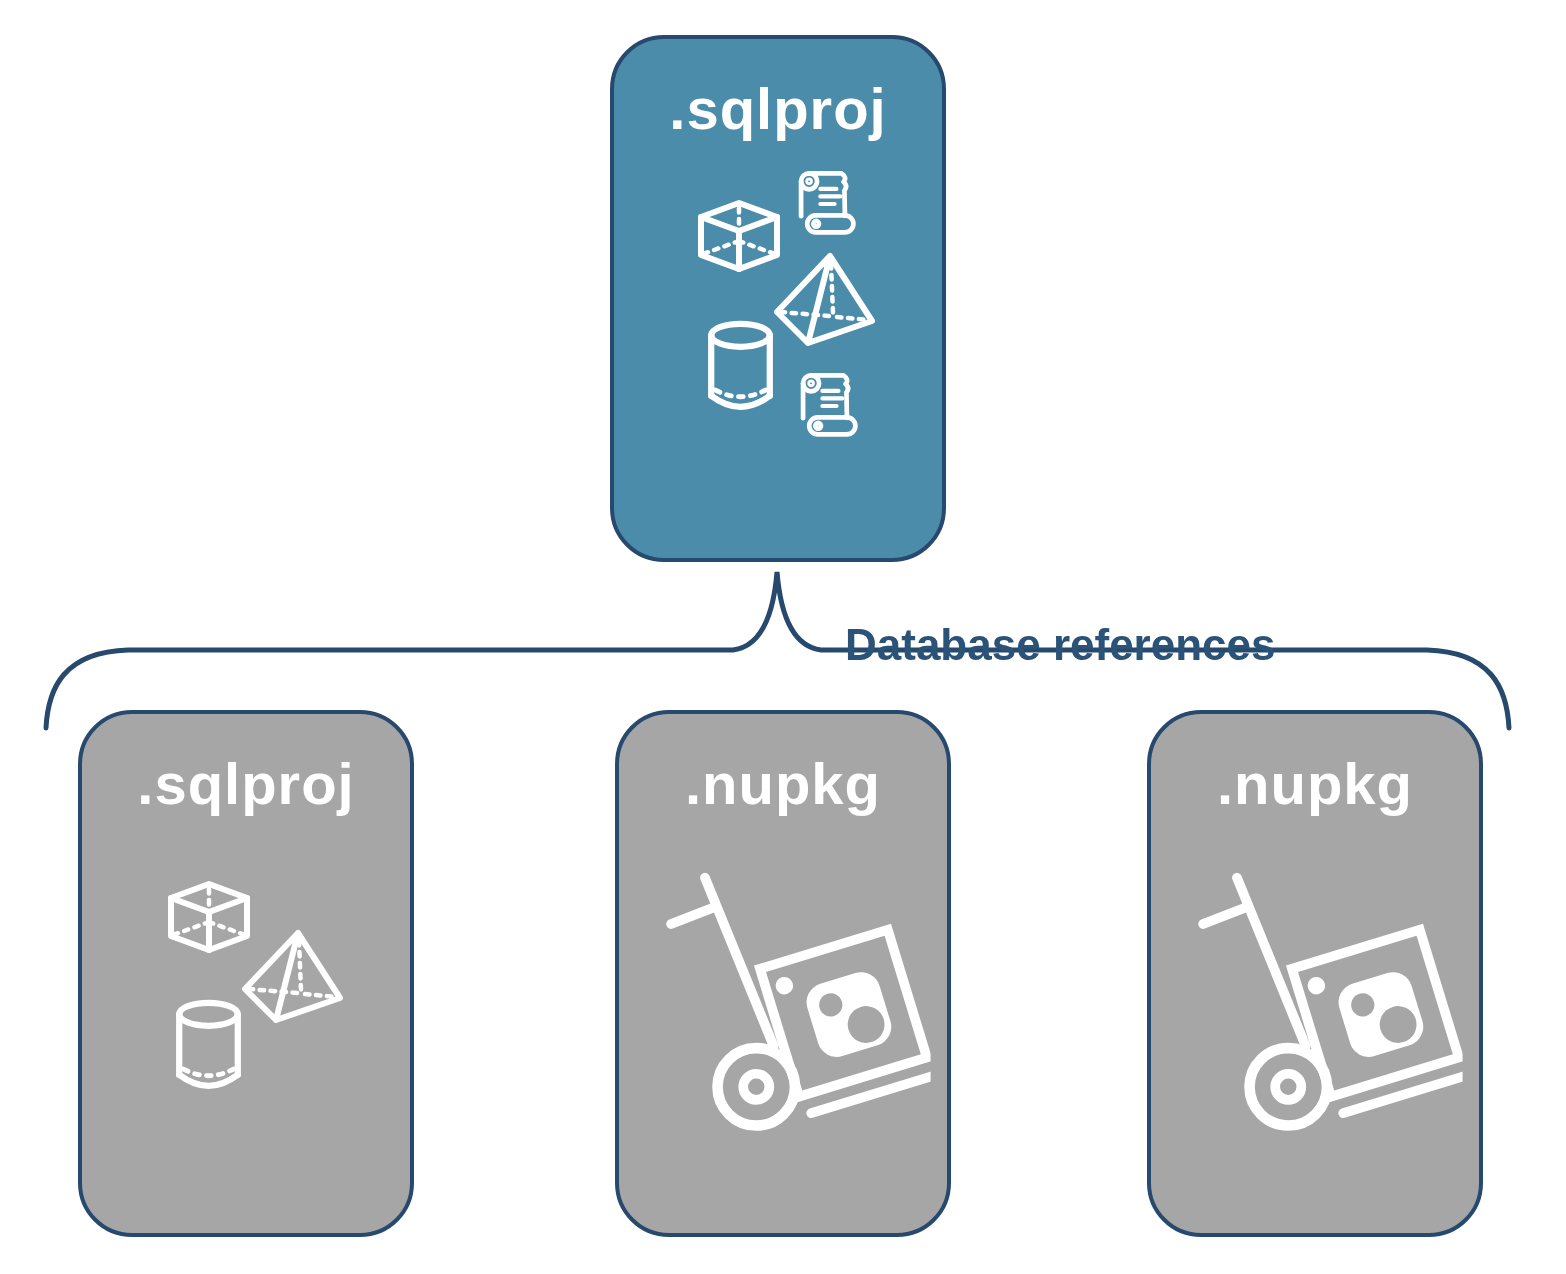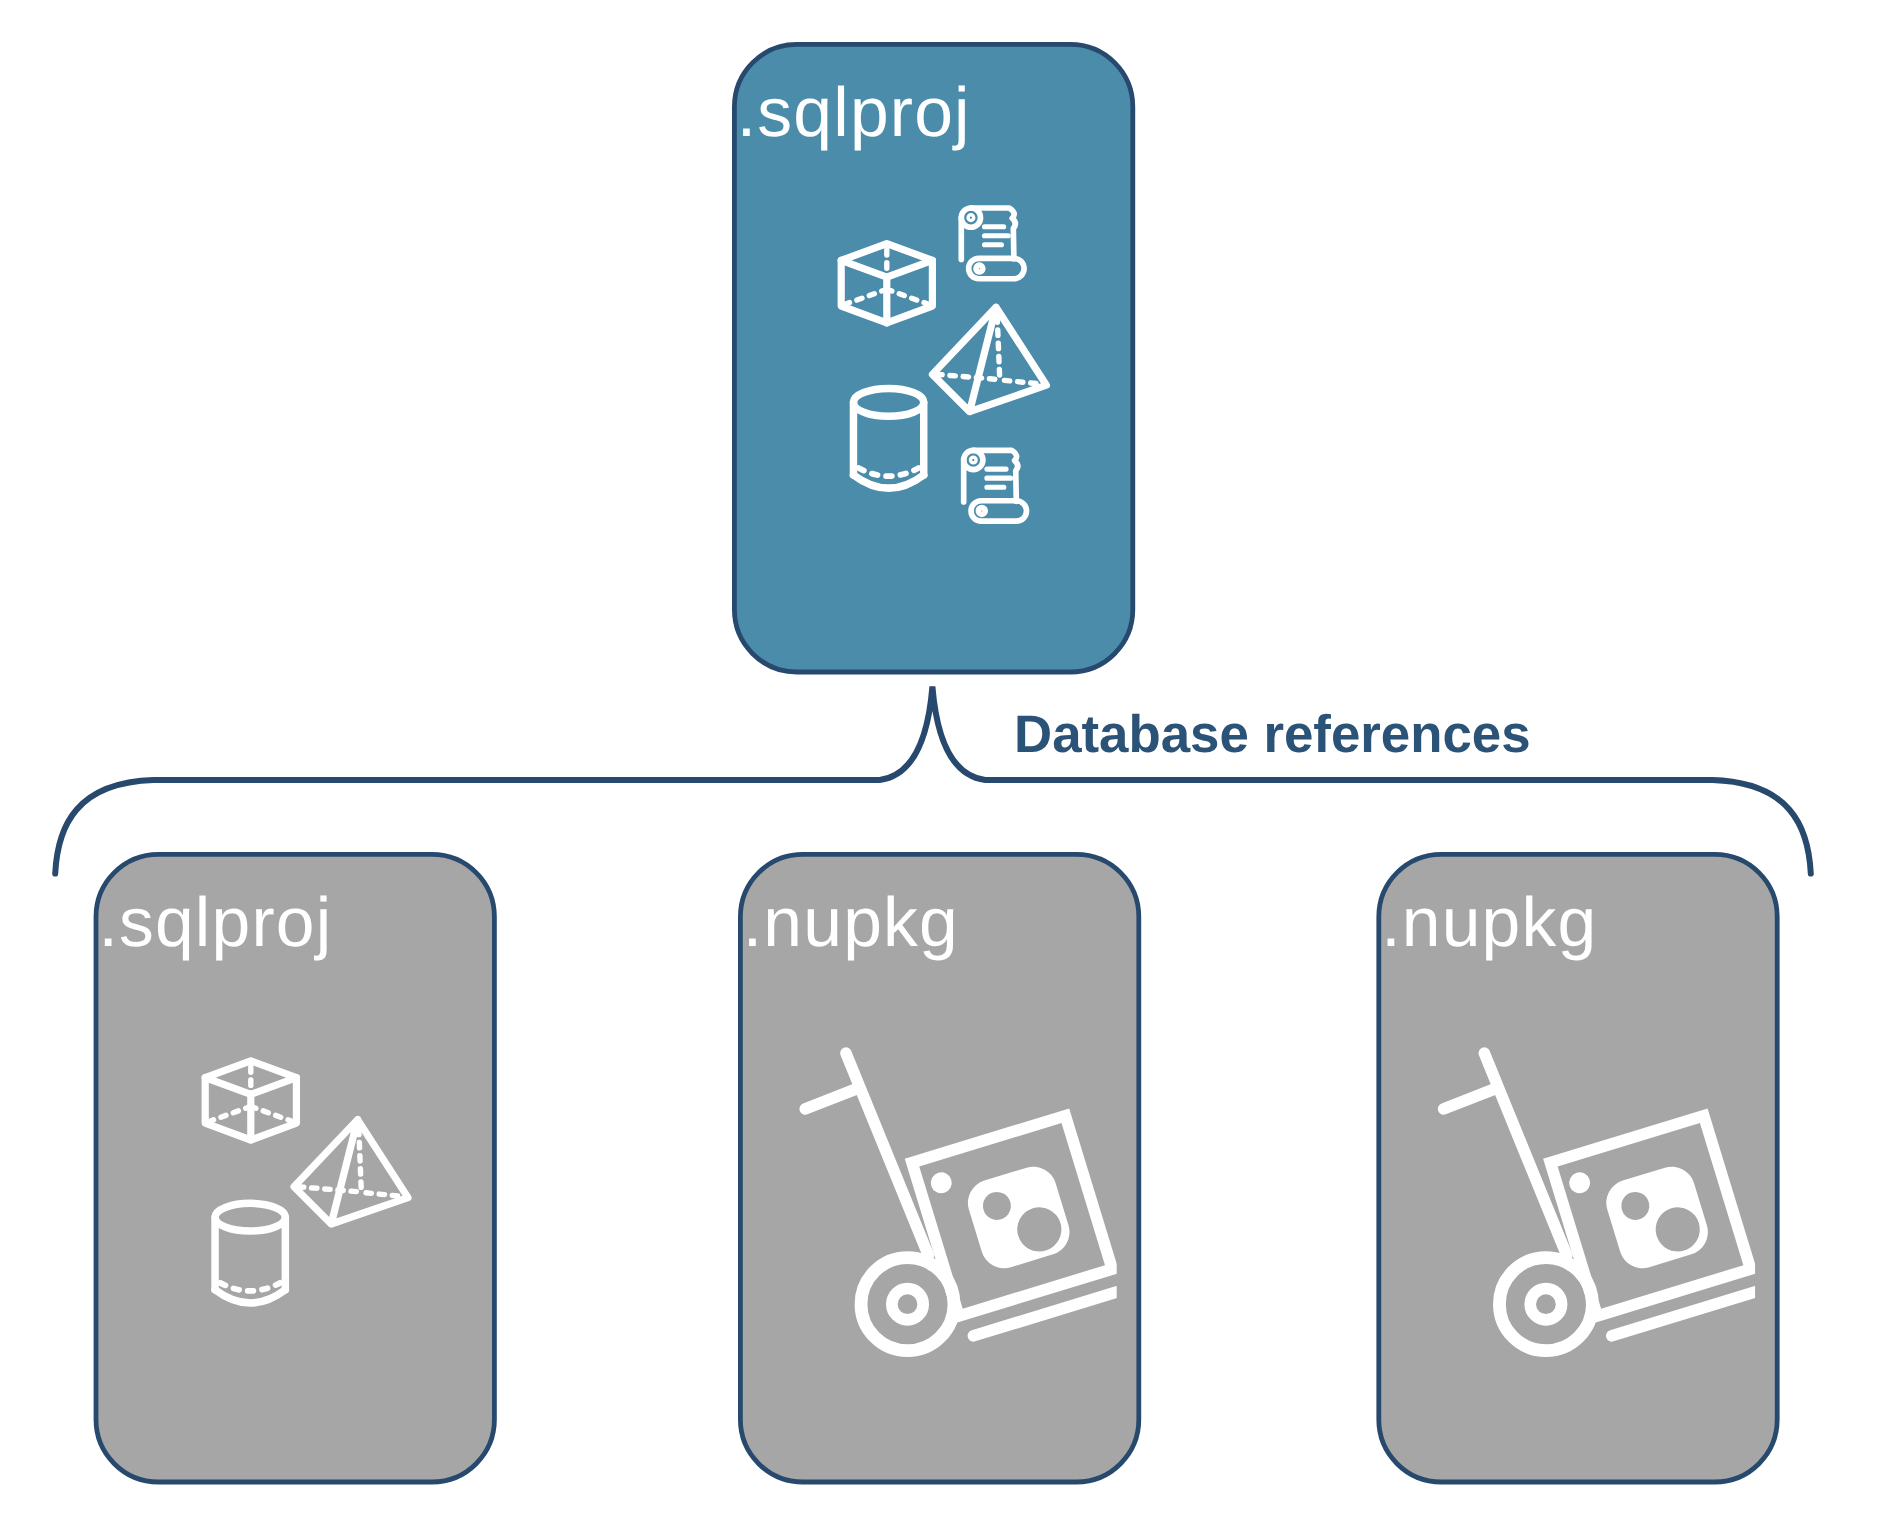--- a/index.html
+++ b/index.html
@@ -21,45 +21,45 @@
     background:#4B8CAA;
   }
   .node-child{
     top:710px;width:336px;height:527px;
     background:#A6A6A6;
   }
   .pos-c1{left:78px;}
   .pos-c2{left:615px;}
   .pos-c3{left:1147px;}
   .node-title{
-    margin-top:21px;
-    text-align:left;
+    margin-top:36px;
+    text-align:center;
     font-size:58px;
-    font-weight:normal;
+    font-weight:bold;
     color:#ffffff;
     letter-spacing:1px;
   }
   .ic{position:absolute;}
   .ic-scroll-1{left:180px;top:128px;width:66px;height:74px;}
   .ic-cube{left:80px;top:160px;width:90px;height:76px;}
   .ic-pyramid{left:158px;top:212px;width:105px;height:98px;}
   .ic-cylinder{left:90px;top:280px;width:73px;height:96px;}
   .ic-scroll-2{left:182px;top:330px;width:66px;height:74px;}
   
   .cluster-child .ic-cube{top:166px;left:82px;}
   .cluster-child .ic-pyramid{top:214px;}
   .cluster-child .ic-cylinder{top:284px;}
   .ic-dolly{left:40px;top:152px;width:272px;height:276px;}
   .brace{
     position:absolute;left:0;top:0;width:1566px;height:1274px;
     pointer-events:none;
   }
   .connector-label{
     position:absolute;
-    left:845px;top:588px;
+    left:845px;top:620px;
     font-size:44px;
     font-weight:bold;
     color:#2B5378;
     white-space:nowrap;
   }
   .defs-holder{position:absolute;width:0;height:0;overflow:hidden;}
 </style>
 </head>
 <body>
 

